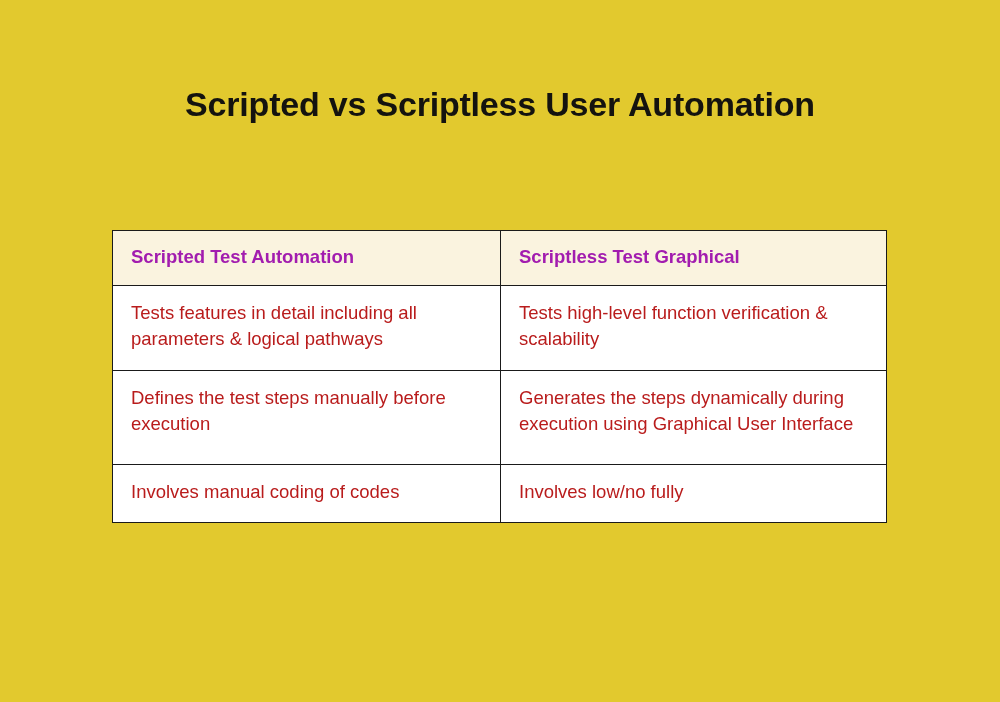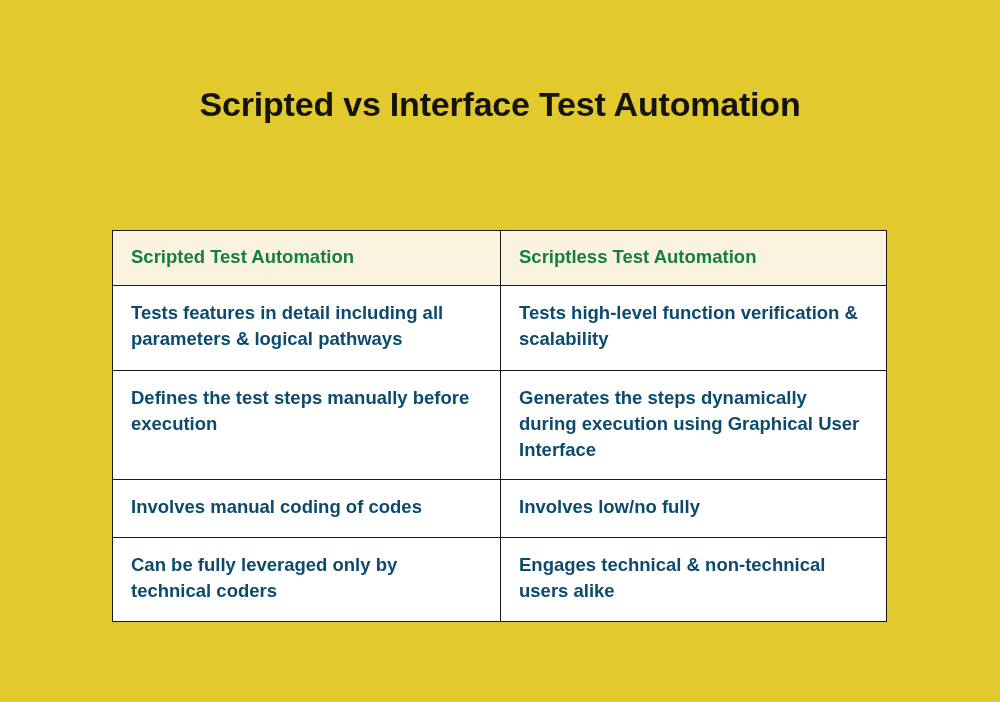--- a/index.html
+++ b/index.html
@@ -49,70 +49,66 @@
     border: 1.5px solid #1A1A1A;
     vertical-align: top;
     text-align: left;
     padding: 14px 18px 16px 18px;
     box-sizing: border-box;
   }
   .comparison-table thead th {
     background: #FAF3DF;
     font-size: 18.5px;
     font-weight: bold;
-    color: #15803d;
+    color: #a21caf;
     line-height: 24px;
     padding-top: 14px;
     padding-bottom: 16px;
     height: 48px;
     margin-top: 44px;
   }
   .comparison-table tbody td {
     background: #FFFFFF;
     font-size: 18.5px;
-    font-weight: bold;
-    color: #0c4a6e;
+    font-weight: normal;
+    color: #b91c1c;
     line-height: 26px;
   }
   .comparison-table tbody tr.r1 td { height: 85px; }
   .comparison-table tbody tr.r2 td { height: 94px; }
   .comparison-table tbody tr.r3 td { height: 58px; }
   .comparison-table tbody tr.r4 td { height: 84px; }
 </style>
 </head>
 <body>
 
 <div class="page">
 
-  <div class="page-title">Scripted vs Interface Test Automation</div>
+  <div class="page-title">Scripted vs Scriptless User Automation</div>
 
   <table class="comparison-table">
     <colgroup>
       <col class="c1">
       <col class="c2">
     </colgroup>
     <thead>
       <tr>
         <th>Scripted Test Automation</th>
-        <th>Scriptless Test Automation</th>
+        <th>Scriptless Test Graphical</th>
       </tr>
     </thead>
     <tbody>
       <tr class="r1">
         <td>Tests features in detail including all parameters &amp; logical pathways</td>
         <td>Tests high-level function verification &amp; scalability</td>
       </tr>
       <tr class="r2">
         <td>Defines the test steps manually before execution</td>
         <td>Generates the steps dynamically during execution using Graphical User Interface</td>
       </tr>
       <tr class="r3">
         <td>Involves manual coding of codes</td>
         <td>Involves low/no fully</td>
       </tr>
-      <tr class="r4">
-        <td>Can be fully leveraged only by technical coders</td>
-        <td>Engages technical &amp; non-technical users alike</td>
-      </tr>
     </tbody>
   </table>
 
 </div>
 
 </body></html>

